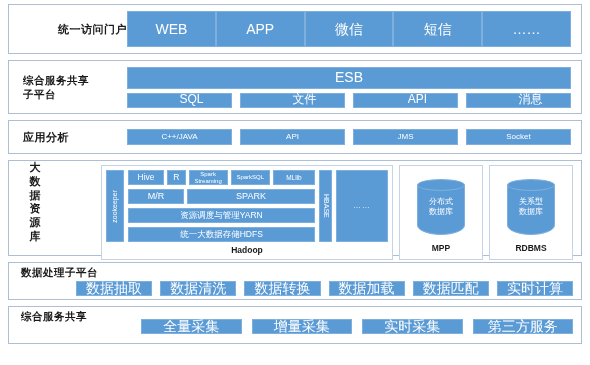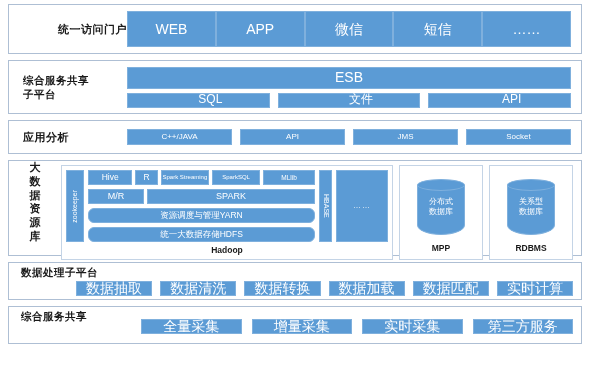--- a/index.html
+++ b/index.html
@@ -142,21 +142,21 @@
   }
   .subpanel {
     border: 1px solid #c4d4e6;
     background: #ffffff;
     box-sizing: border-box;
     display: flex;
     flex-direction: column;
     position: relative;
   }
   
-  .hadoop-panel { flex: 1 1 auto; padding: 4px; }
+  .hadoop-panel { flex: 1 1 auto; padding: 4px; margin-left: 40px; }
   .hadoop-inner {
     flex: 1;
     display: flex;
     gap: 4px;
   }
   .zk {
     width: 18px;
     flex: 0 0 18px;
   }
   .zk .bbox {
@@ -198,21 +198,20 @@
     white-space: nowrap;
   }
   .dots-box { flex: 0 0 52px; }
   .dots-box .bbox { width: 52px; height: 100%; font-size: 8px; letter-spacing: 1px; }
   .mr { flex: 0 0 56px; font-size: 9px !important; }
   .spark { flex: 1; font-size: 9px !important; }
   .wide-row .bbox {
     width: 100%;
     height: 15px;
     font-size: 8.5px;
-    border-radius: 6px;
   }
   .hadoop-caption {
     text-align: center;
     font-size: 8.5px;
     font-weight: bold;
     color: #1a1a1a;
     padding-top: 3px;
   }
   
   .db-panel {
@@ -312,20 +311,21 @@
     <div class="panel-label">
       <div>综合服务共享</div>
       <div>子平台</div>
     </div>
     <div class="stack">
       <div class="bbox esb-bar">ESB</div>
       <div class="sub">
         <div class="bbox">SQL</div>
         <div class="bbox">文件</div>
         <div class="bbox">API</div>
+        <div class="bbox">消息</div>
       </div>
     </div>
   </div>
 
   <div class="panel row-app">
     <div class="panel-label">应用分析</div>
     <div class="boxes">
       <div class="bbox">C++/JAVA</div>
       <div class="bbox">API</div>
       <div class="bbox">JMS</div>

